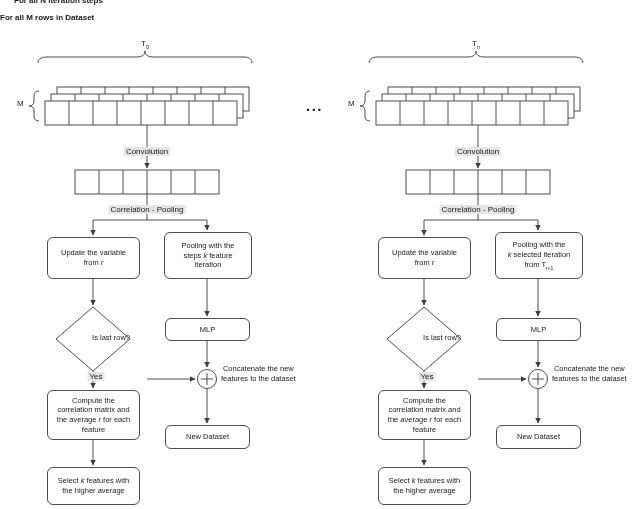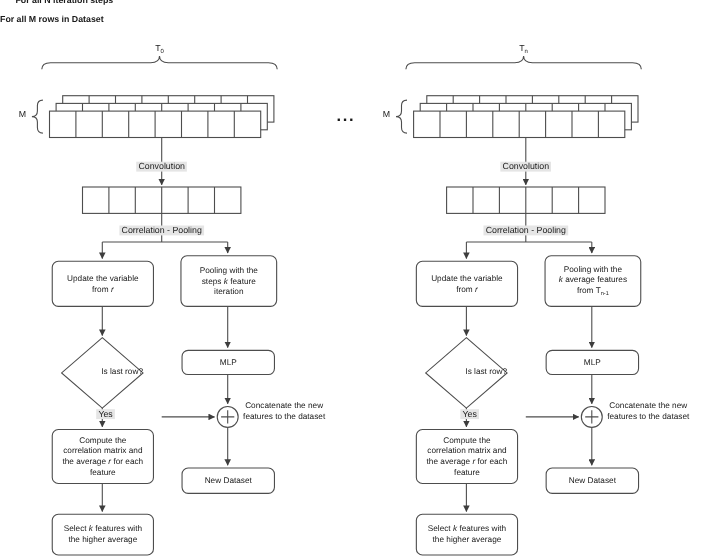--- a/index.html
+++ b/index.html
@@ -158,21 +158,21 @@
   <div class="lbl bg center" style="left:478px;top:147px">Convolution</div>
   <div class="lbl bg center" style="left:478px;top:205px">Correlation - Pooling</div>
 
   <div class="box" style="left:378px;top:237px;width:93px;height:42px">
     <div class="ln">Update the variable</div>
     <div class="ln"><span>from </span><span class="var">r</span></div>
   </div>
 
   <div class="box" style="left:495px;top:232px;width:88px;height:47px">
     <div class="ln">Pooling with the</div>
-    <div class="ln"><span class="var">k</span><span> average features</span></div>
+    <div class="ln"><span class="var">k</span><span> selected iteration</span></div>
     <div class="ln"><span>from </span><span>T</span><sub>n-1</sub></div>
   </div>
 
   <div class="dlabel" style="left:387px;top:333px;width:74px">Is last row?</div>
   <div class="lbl bg center" style="left:427px;top:372px">Yes</div>
 
   <div class="box" style="left:378px;top:390px;width:93px;height:50px">
     <div class="ln">Compute the</div>
     <div class="ln">correlation matrix and</div>
     <div class="ln"><span>the average </span><span class="var">r</span><span> for each</span></div>

